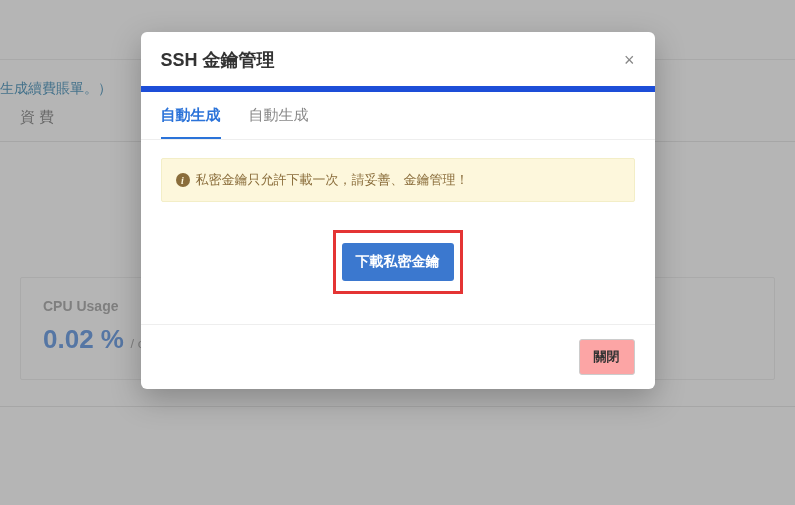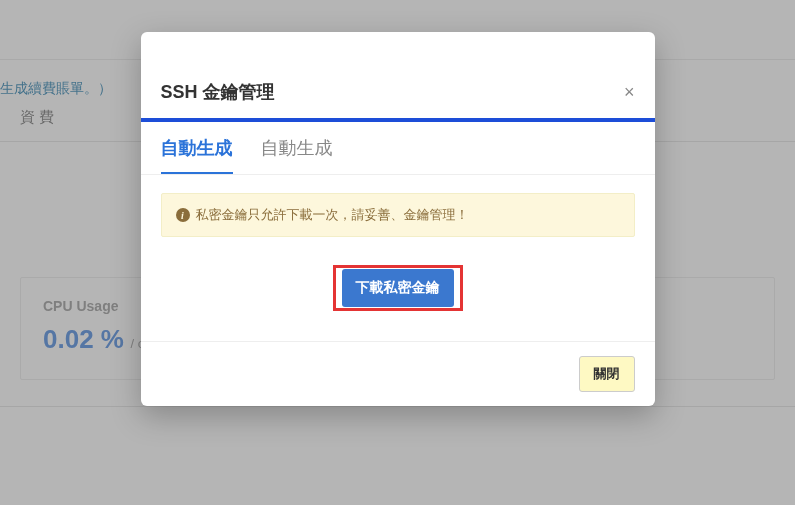--- a/index.html
+++ b/index.html
@@ -94,22 +94,21 @@
       margin-top: 32px;
       box-shadow: 0 10px 30px rgba(0,0,0,0.25);
       display: flex;
       flex-direction: column;
     }
     .modal-header {
       display: flex;
       align-items: center;
       justify-content: space-between;
       padding: 16px 20px 14px 20px;
-      border-bottom: 4px solid #1d4ed8;
-      margin-top: 32px;
+      border-bottom: 6px solid #1d4ed8;
     }
     .modal-title {
       font-size: 18px;
       font-weight: 700;
       color: #333;
     }
     .close-x {
       font-size: 18px;
       color: #888;
       cursor: pointer;
@@ -119,21 +118,21 @@
     }
 
     .tabs {
       display: flex;
       padding: 0 20px;
       border-bottom: 1px solid #eee;
     }
     .tab {
       padding: 14px 0 12px 0;
       margin-right: 28px;
-      font-size: 18px;
+      font-size: 15px;
       color: #888;
       cursor: pointer;
       border-bottom: 2px solid transparent;
     }
     .tab.active {
       color: #2b73d9;
       border-bottom-color: #2b73d9;
       font-weight: 600;
     }
 
@@ -176,31 +175,31 @@
       color: #fff;
       border: none;
       font-size: 14px;
       font-weight: 600;
       padding: 10px 14px;
       border-radius: 3px;
       cursor: pointer;
     }
     .highlight-box {
       border: 3px solid #e43434;
-      padding: 1px 6px;
+      padding: 10px 6px;
       display: inline-flex;
     }
     .modal-footer {
       border-top: 1px solid #eee;
       padding: 14px 20px;
       display: flex;
       justify-content: flex-end;
     }
     .btn-default {
-      background: #fef9c3;
+      background: #fca5a5;
       border: 1px solid #ccc;
       color: #333;
       font-size: 13px;
       font-weight: 600;
       padding: 8px 14px;
       border-radius: 3px;
       cursor: pointer;
     }
   </style>
 </head>

